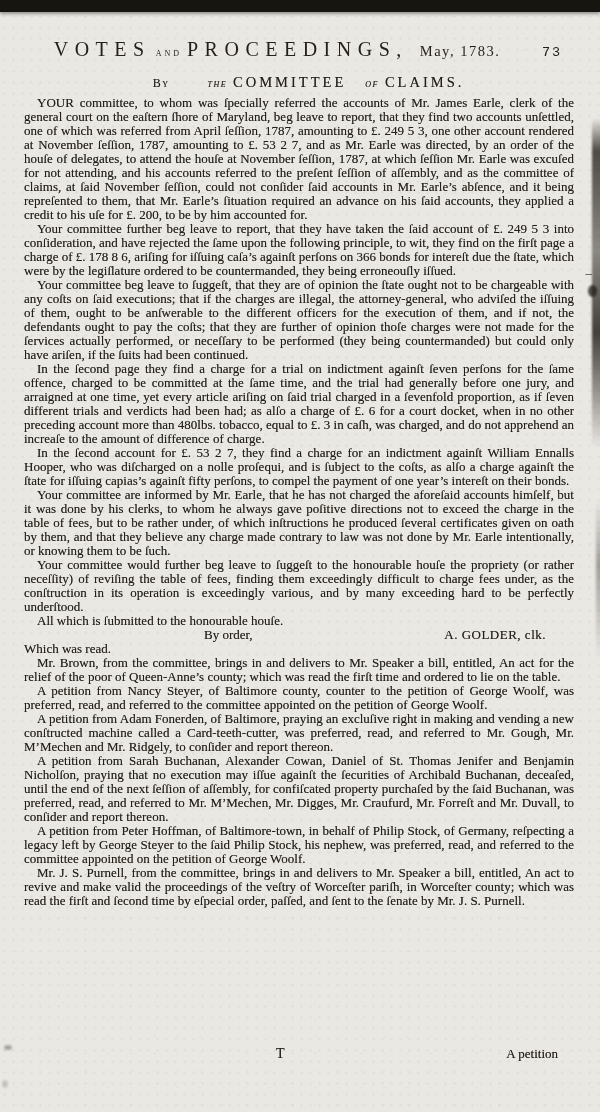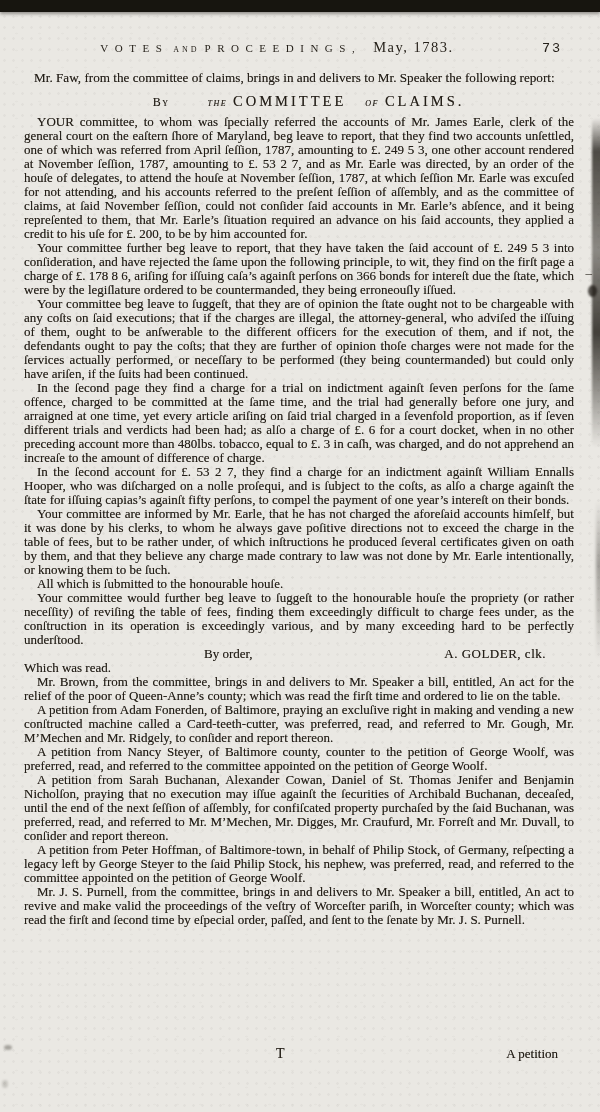--- a/index.html
+++ b/index.html
@@ -36,21 +36,21 @@
   }
   .speck{position:absolute;background:rgba(40,36,28,0.35);border-radius:50%;filter:blur(0.8px);}
   .speck.s1{left:4px;top:1045px;width:8px;height:5px;}
   .speck.s2{left:2px;top:1080px;width:6px;height:8px;opacity:.5;}
   .speck.s3{right:3px;top:285px;width:9px;height:12px;background:rgba(30,26,20,0.75);}
 
   .content{position:absolute;left:24px;right:26px;top:38px;}
 
   .header-row{display:flex;align-items:baseline;margin-bottom:13px;}
   .running-title{flex:1;text-align:center;white-space:nowrap;}
-  .t-caps{font-size:11px;letter-spacing:6.5px;}
+  .t-caps{font-size:20px;letter-spacing:6.5px;}
   .t-and{font-variant:small-caps;font-size:12px;letter-spacing:3px;margin:0 5px;}
   .t-date{font-size:14.5px;letter-spacing:1.5px;margin-left:12px;}
   .page-number{width:44px;text-align:center;font-size:13.5px;letter-spacing:2px;font-family:Liberation Mono, monospace;}
 
   .body-p{
     margin:0;font-size:13px;line-height:14px;
     text-align:justify;text-indent:13px;
     text-shadow:0 0 0.5px rgba(36,31,25,0.55);
   }
   .intro{font-size:13.2px;line-height:17px;margin-bottom:3px;text-indent:10px;}
@@ -93,42 +93,41 @@
 
   <div class="content">
 
     <div class="header-row">
       <div class="running-title">
         <span class="t-caps">VOTES</span><span class="t-and">and</span><span class="t-caps">PROCEEDINGS,</span><span class="t-date">May, 1783.</span>
       </div>
       <div class="page-number">73</div>
     </div>
 
-    <p class="body-p intro">Mr. Faw, from the committee of claims, brings in and delivers to Mr. Speaker the following report:</p>
 
     <h2 class="report-heading"><span class="sc">By</span><span class="sc gap">the</span><span>COMMITTEE</span><span class="sc gap">of</span><span>CLAIMS.</span></h2>
 
     <p class="body-p">YOUR committee, to whom was ſpecially referred the accounts of Mr. James Earle, clerk of the general court on the eaſtern ſhore of Maryland, beg leave to report, that they find two accounts unſettled, one of which was referred from April ſeſſion, 1787, amounting to £. 249 5 3, one other account rendered at November ſeſſion, 1787, amounting to £. 53 2 7, and as Mr. Earle was directed, by an order of the houſe of delegates, to attend the houſe at November ſeſſion, 1787, at which ſeſſion Mr. Earle was excuſed for not attending, and his accounts referred to the preſent ſeſſion of aſſembly, and as the committee of claims, at ſaid November ſeſſion, could not conſider ſaid accounts in Mr. Earle’s abſence, and it being repreſented to them, that Mr. Earle’s ſituation required an advance on his ſaid accounts, they applied a credit to his uſe for £. 200, to be by him accounted for.</p>
     <p class="body-p">Your committee further beg leave to report, that they have taken the ſaid account of £. 249 5 3 into conſideration, and have rejected the ſame upon the following principle, to wit, they find on the firſt page a charge of £. 178 8 6, ariſing for iſſuing caſa’s againſt perſons on 366 bonds for intereſt due the ſtate, which were by the legiſlature ordered to be countermanded, they being erroneouſly iſſued.</p>
     <p class="body-p">Your committee beg leave to ſuggeſt, that they are of opinion the ſtate ought not to be chargeable with any coſts on ſaid executions; that if the charges are illegal, the attorney-general, who adviſed the iſſuing of them, ought to be anſwerable to the different officers for the execution of them, and if not, the defendants ought to pay the coſts; that they are further of opinion thoſe charges were not made for the ſervices actually performed, or neceſſary to be performed (they being countermanded) but could only have ariſen, if the ſuits had been continued.</p>
     <p class="body-p">In the ſecond page they find a charge for a trial on indictment againſt ſeven perſons for the ſame offence, charged to be committed at the ſame time, and the trial had generally before one jury, and arraigned at one time, yet every article ariſing on ſaid trial charged in a ſevenfold proportion, as if ſeven different trials and verdicts had been had; as alſo a charge of £. 6 for a court docket, when in no other preceding account more than 480lbs. tobacco, equal to £. 3 in caſh, was charged, and do not apprehend an increaſe to the amount of difference of charge.</p>
     <p class="body-p">In the ſecond account for £. 53 2 7, they find a charge for an indictment againſt William Ennalls Hooper, who was diſcharged on a nolle proſequi, and is ſubject to the coſts, as alſo a charge againſt the ſtate for iſſuing capias’s againſt fifty perſons, to compel the payment of one year’s intereſt on their bonds.</p>
     <p class="body-p">Your committee are informed by Mr. Earle, that he has not charged the aforeſaid accounts himſelf, but it was done by his clerks, to whom he always gave poſitive directions not to exceed the charge in the table of fees, but to be rather under, of which inſtructions he produced ſeveral certificates given on oath by them, and that they believe any charge made contrary to law was not done by Mr. Earle intentionally, or knowing them to be ſuch.</p>
+    <p class="body-p">Your committee would further beg leave to ſuggeſt to the honourable houſe the propriety (or rather neceſſity) of reviſing the table of fees, finding them exceedingly difficult to charge fees under, as the conſtruction in its operation is exceedingly various, and by many exceeding hard to be perfectly underſtood.</p>
     <p class="body-p">All which is ſubmitted to the honourable houſe.</p>
-    <p class="body-p">Your committee would further beg leave to ſuggeſt to the honourable houſe the propriety (or rather neceſſity) of reviſing the table of fees, finding them exceedingly difficult to charge fees under, as the conſtruction in its operation is exceedingly various, and by many exceeding hard to be perfectly underſtood.</p>
 
     <div class="order-row">
       <span>By order,</span>
       <span class="sig">A. GOLDER, clk.</span>
     </div>
 
     <p class="body-p noindent">Which was read.</p>
     <p class="body-p">Mr. Brown, from the committee, brings in and delivers to Mr. Speaker a bill, entitled, An act for the relief of the poor of Queen-Anne’s county; which was read the firſt time and ordered to lie on the table.</p>
+    <p class="body-p">A petition from Nancy Steyer, of Baltimore county, counter to the petition of George Woolf, was preferred, read, and referred to the committee appointed on the petition of George Woolf.</p>
     <p class="body-p">A petition from Adam Fonerden, of Baltimore, praying an excluſive right in making and vending a new conſtructed machine called a Card-teeth-cutter, was preferred, read, and referred to Mr. Gough, Mr. M’Mechen and Mr. Ridgely, to conſider and report thereon.</p>
-    <p class="body-p">A petition from Nancy Steyer, of Baltimore county, counter to the petition of George Woolf, was preferred, read, and referred to the committee appointed on the petition of George Woolf.</p>
     <p class="body-p">A petition from Sarah Buchanan, Alexander Cowan, Daniel of St. Thomas Jenifer and Benjamin Nicholſon, praying that no execution may iſſue againſt the ſecurities of Archibald Buchanan, deceaſed, until the end of the next ſeſſion of aſſembly, for confiſcated property purchaſed by the ſaid Buchanan, was preferred, read, and referred to Mr. M’Mechen, Mr. Digges, Mr. Craufurd, Mr. Forreſt and Mr. Duvall, to conſider and report thereon.</p>
     <p class="body-p">A petition from Peter Hoffman, of Baltimore-town, in behalf of Philip Stock, of Germany, reſpecting a legacy left by George Steyer to the ſaid Philip Stock, his nephew, was preferred, read, and referred to the committee appointed on the petition of George Woolf.</p>
     <p class="body-p">Mr. J. S. Purnell, from the committee, brings in and delivers to Mr. Speaker a bill, entitled, An act to revive and make valid the proceedings of the veſtry of Worceſter pariſh, in Worceſter county; which was read the firſt and ſecond time by eſpecial order, paſſed, and ſent to the ſenate by Mr. J. S. Purnell.</p>
 
     <span class="margin-dash">–</span>
   </div>
 
   <div class="footer">
     <span class="sig-mark">T</span>
     <span class="catchword">A petition</span>

